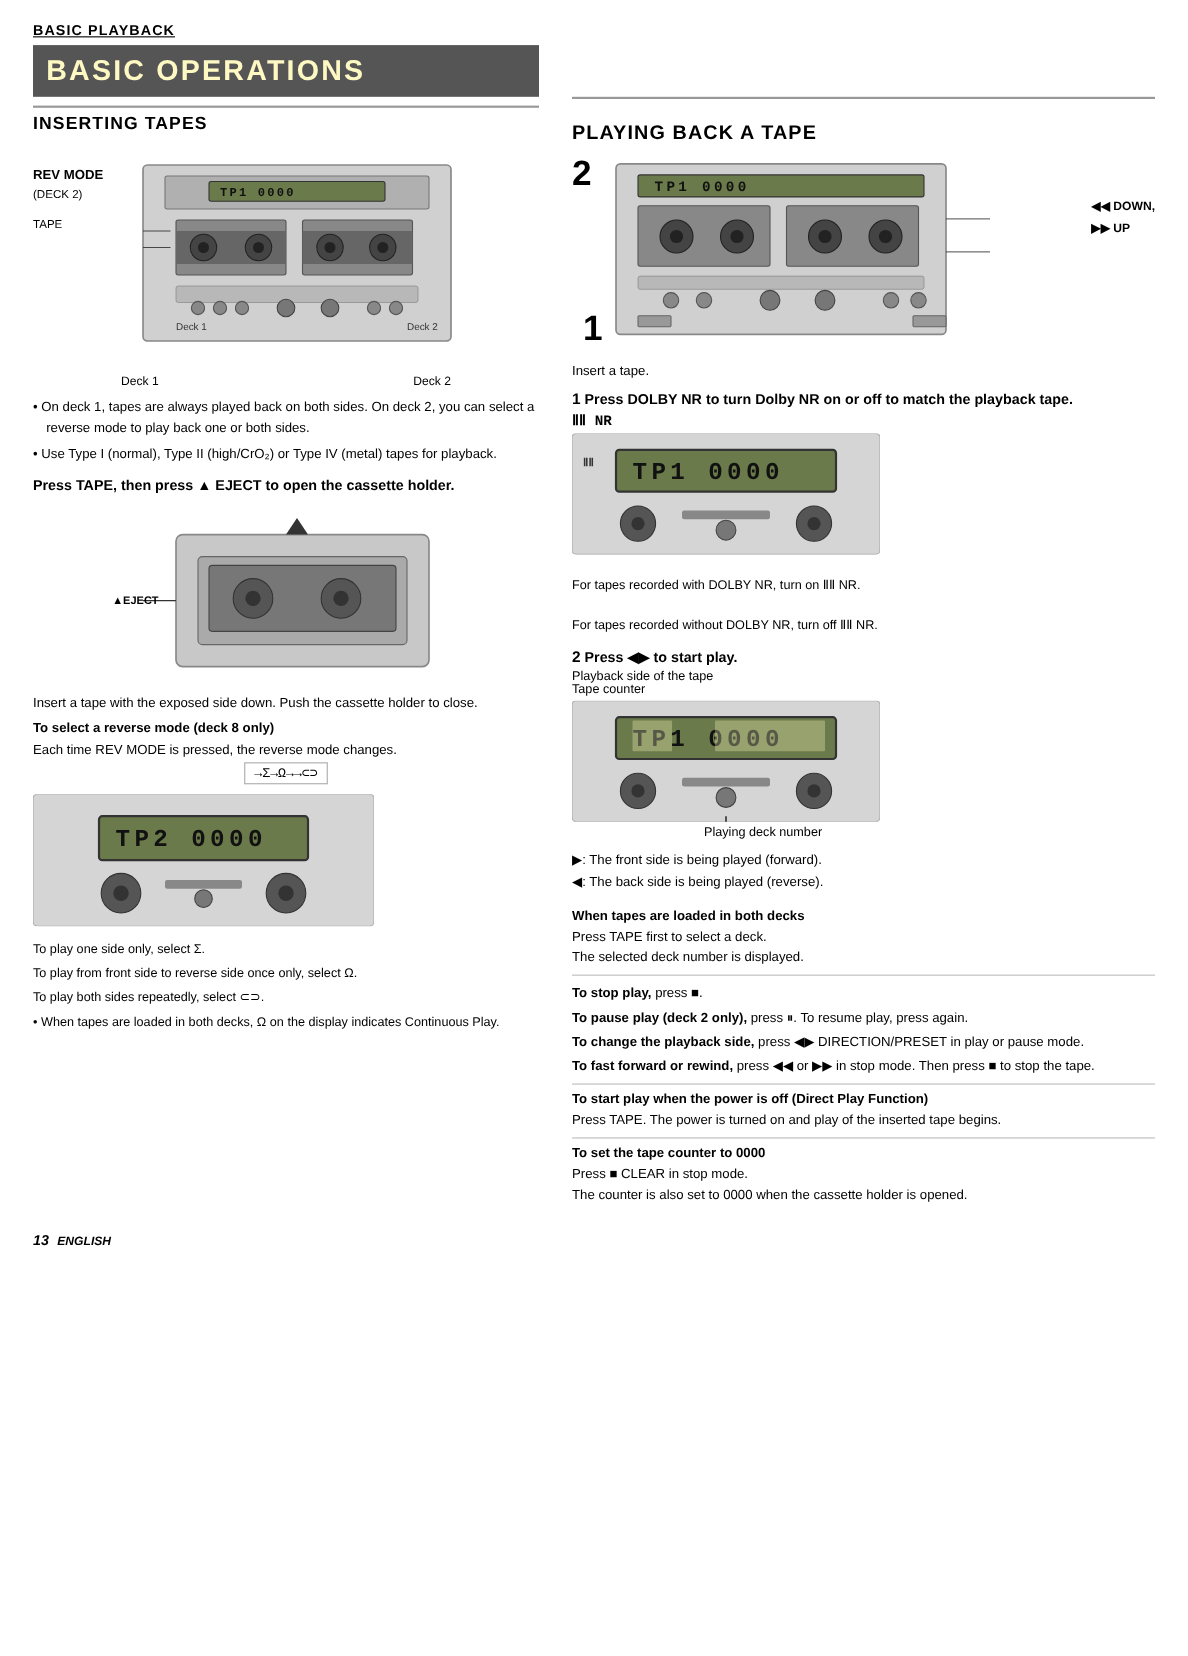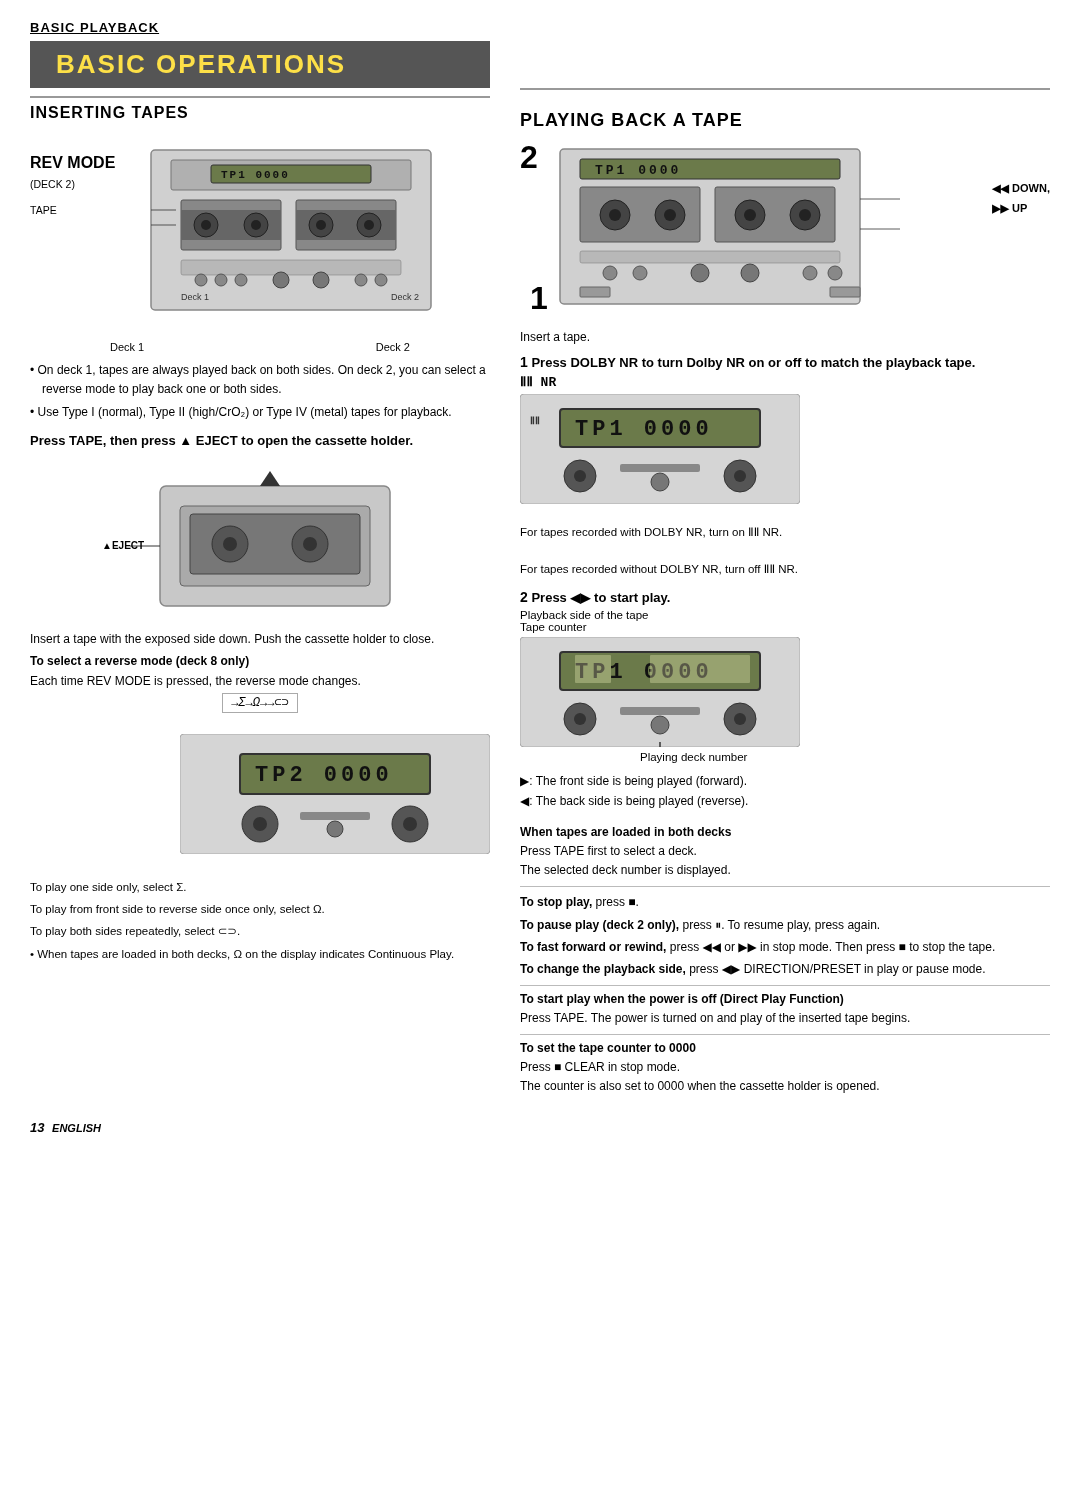--- a/index.html
+++ b/index.html
@@ -17,24 +17,24 @@
     .tape-playback-label {
       font-size: 13px;
       font-weight: bold;
       text-decoration: underline;
       letter-spacing: 1px;
       margin-bottom: 6px;
     }
 
     .basic-operations-banner {
       background: #555;
-      color: #fde047;
+      color: #fef9c3;
       font-size: 26px;
       font-weight: bold;
-      padding: 8px 26px;
+      padding: 8px 12px;
       letter-spacing: 2px;
       margin-bottom: 0;
       width: 460px;
     }
 
     
     .main-layout {
       display: flex;
       gap: 30px;
       margin-top: 0;
@@ -220,21 +220,21 @@
 <div class="basic-operations-banner">BASIC OPERATIONS</div>
 
 <div class="main-layout">
 
   <div class="left-col">
     <hr class="section-divider">
     <div class="section-title">INSERTING TAPES</div>
 
     <div class="diagram-labels">
       <div class="diagram-left-labels">
-        <div style="font-size:16px; font-weight:bold;">REV MODE</div>
+        <div style="font-size:12px; font-weight:bold;">REV MODE</div>
         <div style="font-size:10.5px;">(DECK 2)</div>
         <div style="font-size:10.5px; font-weight:normal; margin-top:10px;">TAPE</div>
       </div>
       <div class="diagram-img-area">
         
         <svg class="stereo-device-svg" viewBox="0 0 340 200" xmlns="http://www.w3.org/2000/svg">
 
           <rect x="30" y="20" width="280" height="160" rx="4" fill="#d0d0d0" stroke="#888" stroke-width="1.5"></rect>
 
           <rect x="50" y="30" width="240" height="30" rx="2" fill="#b0b0b0" stroke="#777" stroke-width="1"></rect>
@@ -307,25 +307,25 @@
         <line x1="60" y1="90" x2="30" y2="90" stroke="#333" stroke-width="1"></line>
         <text x="2" y="93" font-family="Arial" font-size="10" font-weight="bold" fill="#000">▲EJECT</text>
       </svg>
     </div>
 
     <div class="insert-text">Insert a tape with the exposed side down. Push the cassette holder to close.</div>
 
     <div class="subsection-bold">To select a reverse mode (deck 8 only)</div>
     <div class="insert-text">Each time REV MODE is pressed, the reverse mode changes.</div>
 
-    <div style="text-align:center; margin: 6px 0; font-style: italic;">
+    <div style="text-align:center; margin: 6px 0;">
       <span style="font-size:12px; font-family:'Courier New', monospace; border:1px solid #aaa; padding:2px 8px;">→Σ→Ω→→⊂⊃</span>
     </div>
 
-    <div style="display:flex; justify-content:flex-end; margin:24px 0;">
+    <div style="display:flex; justify-content:flex-start; margin:12px 0;">
       <svg width="310" height="120" viewBox="0 0 310 120" xmlns="http://www.w3.org/2000/svg">
         <rect x="0" y="0" width="310" height="120" rx="4" fill="#d5d5d5" stroke="#aaa" stroke-width="1"></rect>
 
         <rect x="60" y="20" width="190" height="40" rx="3" fill="#6b7a4a" stroke="#333" stroke-width="2"></rect>
         <text x="75" y="47" font-family="Courier New" font-size="22" font-weight="bold" fill="#111" letter-spacing="4">TP2 0000</text>
 
         <circle cx="80" cy="90" r="18" fill="#555" stroke="#333" stroke-width="1"></circle>
         <circle cx="80" cy="90" r="7" fill="#333"></circle>
         <circle cx="230" cy="90" r="18" fill="#555" stroke="#333" stroke-width="1"></circle>
         <circle cx="230" cy="90" r="7" fill="#333"></circle>
@@ -458,24 +458,24 @@
 
     <hr class="thin">
 
     <div class="operation-line">
       <span class="inline-bold">To stop play,</span> press ■.
     </div>
     <div class="operation-line">
       <span class="inline-bold">To pause play (deck 2 only),</span> press ⏸. To resume play, press again.
     </div>
     <div class="operation-line">
+      <span class="inline-bold">To change the playback side,</span> press ◀▶ DIRECTION/PRESET in play or pause mode.
+    </div>
+    <div class="operation-line">
       <span class="inline-bold">To fast forward or rewind,</span> press ◀◀ or ▶▶ in stop mode. Then press ■ to stop the tape.
-    </div>
-    <div class="operation-line">
-      <span class="inline-bold">To change the playback side,</span> press ◀▶ DIRECTION/PRESET in play or pause mode.
     </div>
 
     <hr class="thin">
 
     <div class="bold-heading" style="font-size:12px; margin-top:6px;">To start play when the power is off (Direct Play Function)</div>
     <div class="operation-line">Press TAPE. The power is turned on and play of the inserted tape begins.</div>
 
     <hr class="thin">
 
     <div class="bold-heading" style="font-size:12px; margin-top:6px;">To set the tape counter to 0000</div>

